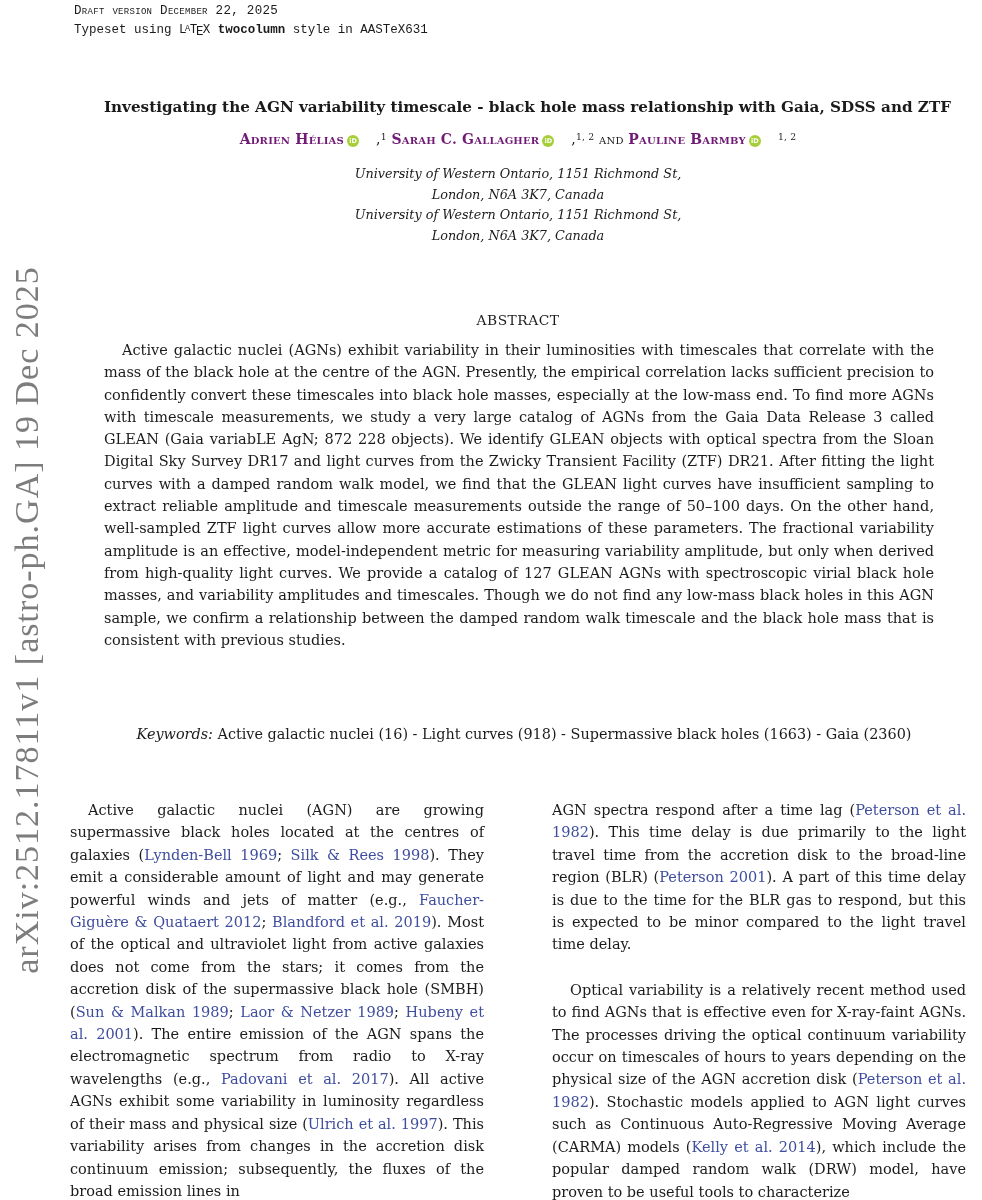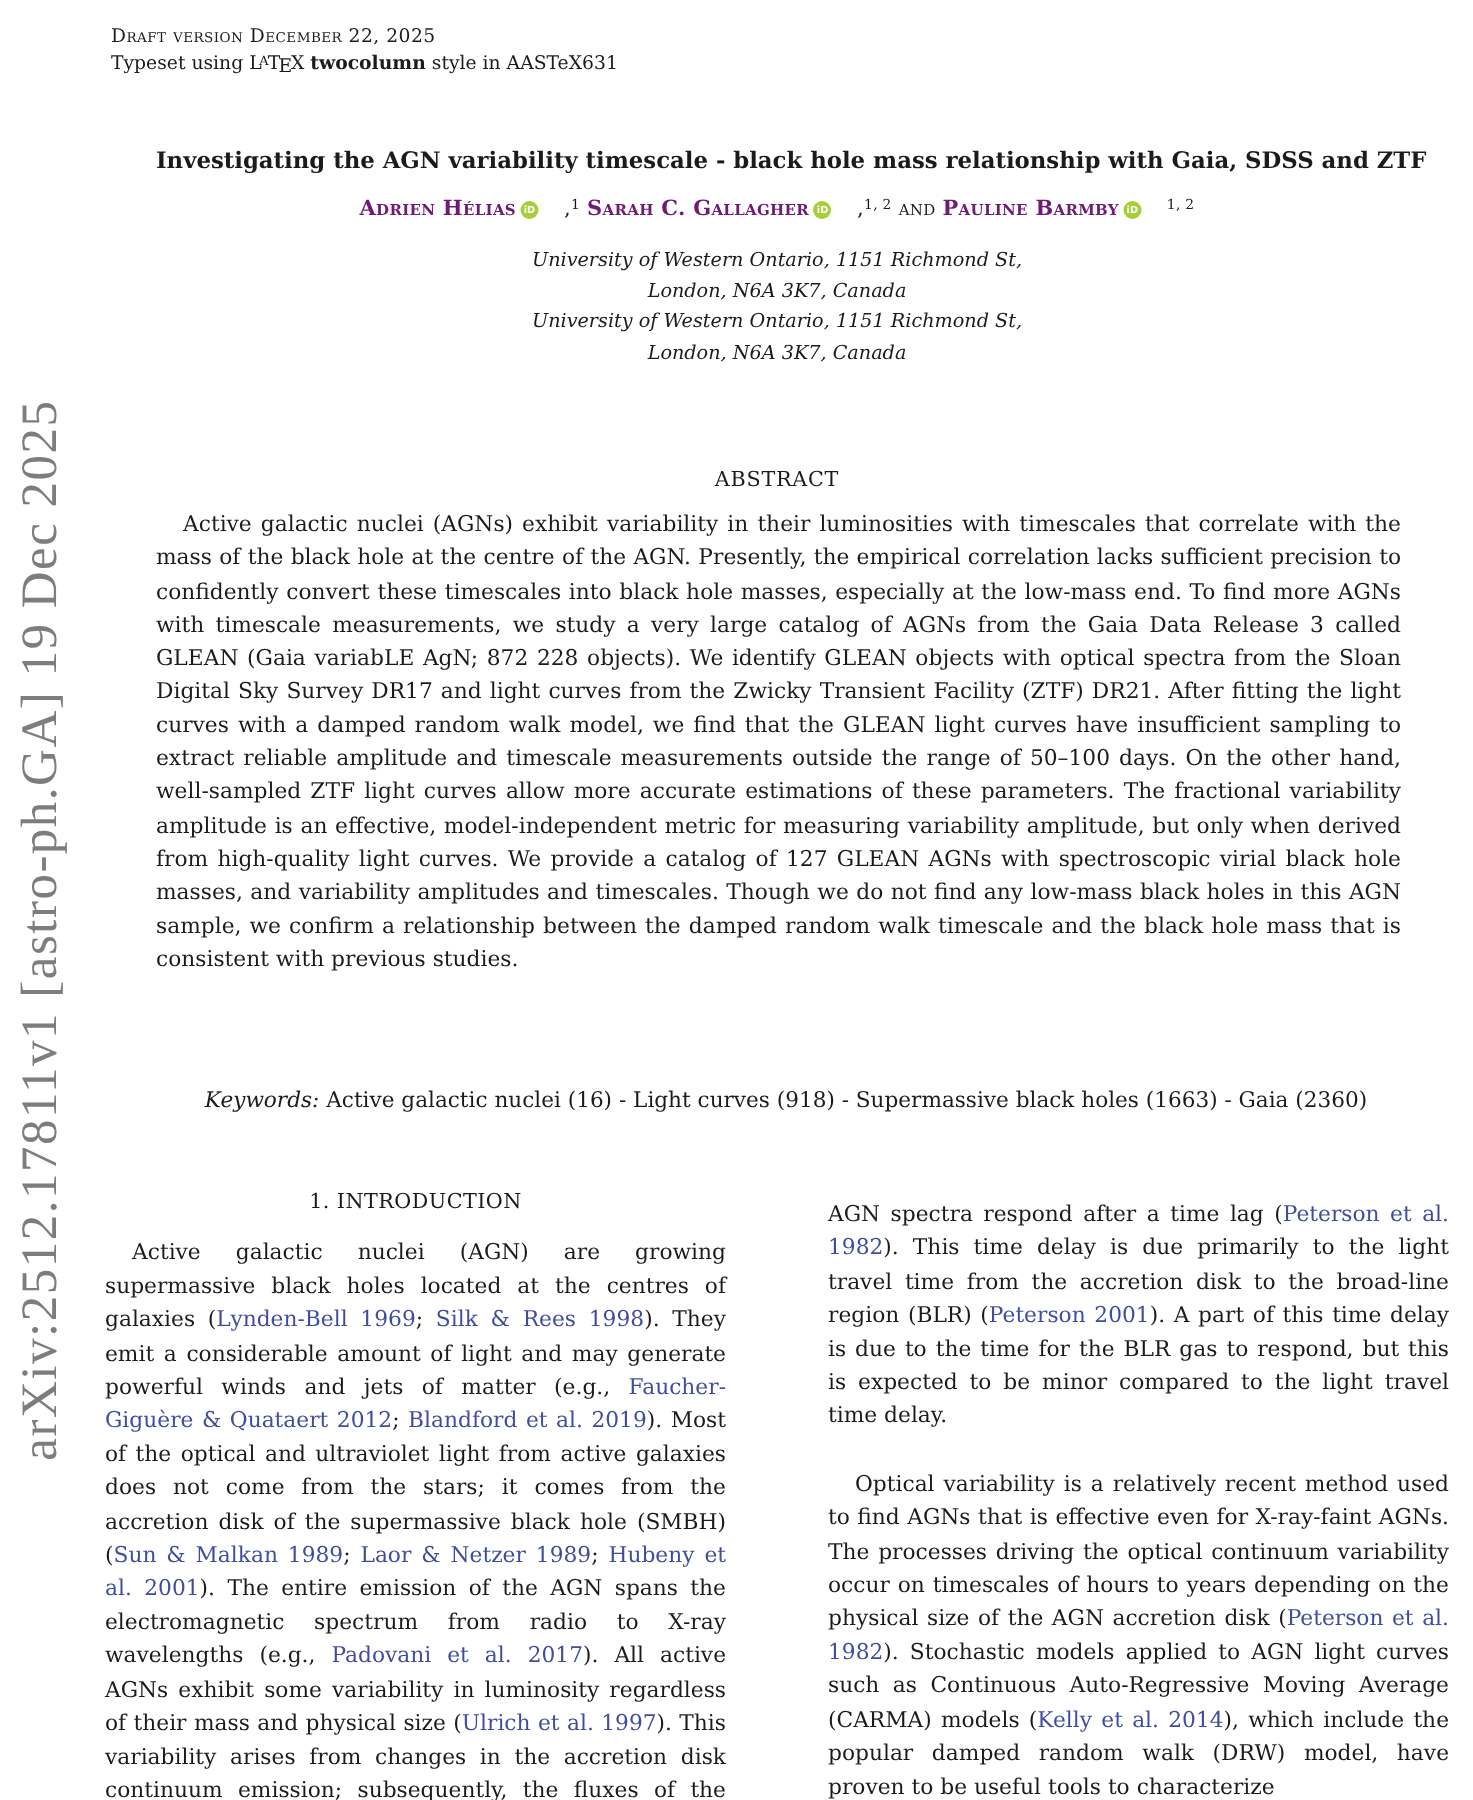--- a/index.html
+++ b/index.html
@@ -9,21 +9,21 @@
     font-family:"DejaVu Serif","Liberation Serif",serif;
   }
   
   .watermark{
     position:absolute;top:620px;left:27px;
     transform:translate(-50%,-50%) rotate(-90deg);
     white-space:nowrap;color:#7d7d7d;
     font-family:"Liberation Serif",serif;
     font-size:34px;letter-spacing:1px;
   }
-  .header{position:absolute;top:15px;left:74px;font-size:12.5px;line-height:17.5px;}
+  .header{position:absolute;top:3px;left:74px;font-size:12.5px;line-height:17.5px;font-family:Liberation Mono, monospace;}
   .header .l1{font-variant:small-caps;letter-spacing:0.3px;}
   .title{
     position:absolute;top:98px;left:31px;width:920px;
     text-align:right;font-weight:700;font-size:15.2px;white-space:nowrap;
   }
   .authors{
     position:absolute;top:131px;left:58px;width:920px;text-align:center;
     font-variant:small-caps;font-size:14px;letter-spacing:0.2px;
   }
   .affils{
@@ -92,20 +92,19 @@
 </div>
 
 <div class="abstract-heading">ABSTRACT</div>
 
 <div class="abstract">Active galactic nuclei (AGNs) exhibit variability in their luminosities with timescales that correlate with the mass of the black hole at the centre of the AGN. Presently, the empirical correlation lacks sufficient precision to confidently convert these timescales into black hole masses, especially at the low-mass end. To find more AGNs with timescale measurements, we study a very large catalog of AGNs from the Gaia Data Release 3 called GLEAN (Gaia variabLE AgN; 872 228 objects). We identify GLEAN objects with optical spectra from the Sloan Digital Sky Survey DR17 and light curves from the Zwicky Transient Facility (ZTF) DR21. After fitting the light curves with a damped random walk model, we find that the GLEAN light curves have insufficient sampling to extract reliable amplitude and timescale measurements outside the range of 50–100 days. On the other hand, well-sampled ZTF light curves allow more accurate estimations of these parameters. The fractional variability amplitude is an effective, model-independent metric for measuring variability amplitude, but only when derived from high-quality light curves. We provide a catalog of 127 GLEAN AGNs with spectroscopic virial black hole masses, and variability amplitudes and timescales. Though we do not find any low-mass black holes in this AGN sample, we confirm a relationship between the damped random walk timescale and the black hole mass that is consistent with previous studies.</div>
 
 <div class="keywords"><span class="kw-label">Keywords:</span> <span>Active galactic nuclei (16) - Light curves (918) - Supermassive black holes (1663) - Gaia (2360)</span></div>
 
 <div class="columns">
   <div class="col">
-    <div class="section-heading">1. INTRODUCTION</div>
     <p class="para"><span>Active galactic nuclei (AGN) are growing supermassive black holes located at the centres of galaxies (</span><span class="seg-link">Lynden-Bell 1969</span><span>; </span><span class="seg-link">Silk &amp; Rees 1998</span><span>). They emit a considerable amount of light and may generate powerful winds and jets of matter (e.g., </span><span class="seg-link">Faucher-Giguère &amp; Quataert 2012</span><span>; </span><span class="seg-link">Blandford et al. 2019</span><span>). Most of the optical and ultraviolet light from active galaxies does not come from the stars; it comes from the accretion disk of the supermassive black hole (SMBH) (</span><span class="seg-link">Sun &amp; Malkan 1989</span><span>; </span><span class="seg-link">Laor &amp; Netzer 1989</span><span>; </span><span class="seg-link">Hubeny et al. 2001</span><span>). The entire emission of the AGN spans the electromagnetic spectrum from radio to X-ray wavelengths (e.g., </span><span class="seg-link">Padovani et al. 2017</span><span>). All active AGNs exhibit some variability in luminosity regardless of their mass and physical size (</span><span class="seg-link">Ulrich et al. 1997</span><span>). This variability arises from changes in the accretion disk continuum emission; subsequently, the fluxes of the broad emission lines in</span></p>
   </div>
   <div class="col">
     <p class="para noindent"><span>AGN spectra respond after a time lag (</span><span class="seg-link">Peterson et al. 1982</span><span>). This time delay is due primarily to the light travel time from the accretion disk to the broad-line region (BLR) (</span><span class="seg-link">Peterson 2001</span><span>). A part of this time delay is due to the time for the BLR gas to respond, but this is expected to be minor compared to the light travel time delay.</span></p>
     <p class="para spaced"><span>Optical variability is a relatively recent method used to find AGNs that is effective even for X-ray-faint AGNs. The processes driving the optical continuum variability occur on timescales of hours to years depending on the physical size of the AGN accretion disk (</span><span class="seg-link">Peterson et al. 1982</span><span>). Stochastic models applied to AGN light curves such as Continuous Auto-Regressive Moving Average (CARMA) models (</span><span class="seg-link">Kelly et al. 2014</span><span>), which include the popular damped random walk (DRW) model, have proven to be useful tools to characterize</span></p>
   </div>
 </div>
 
 </body></html>

